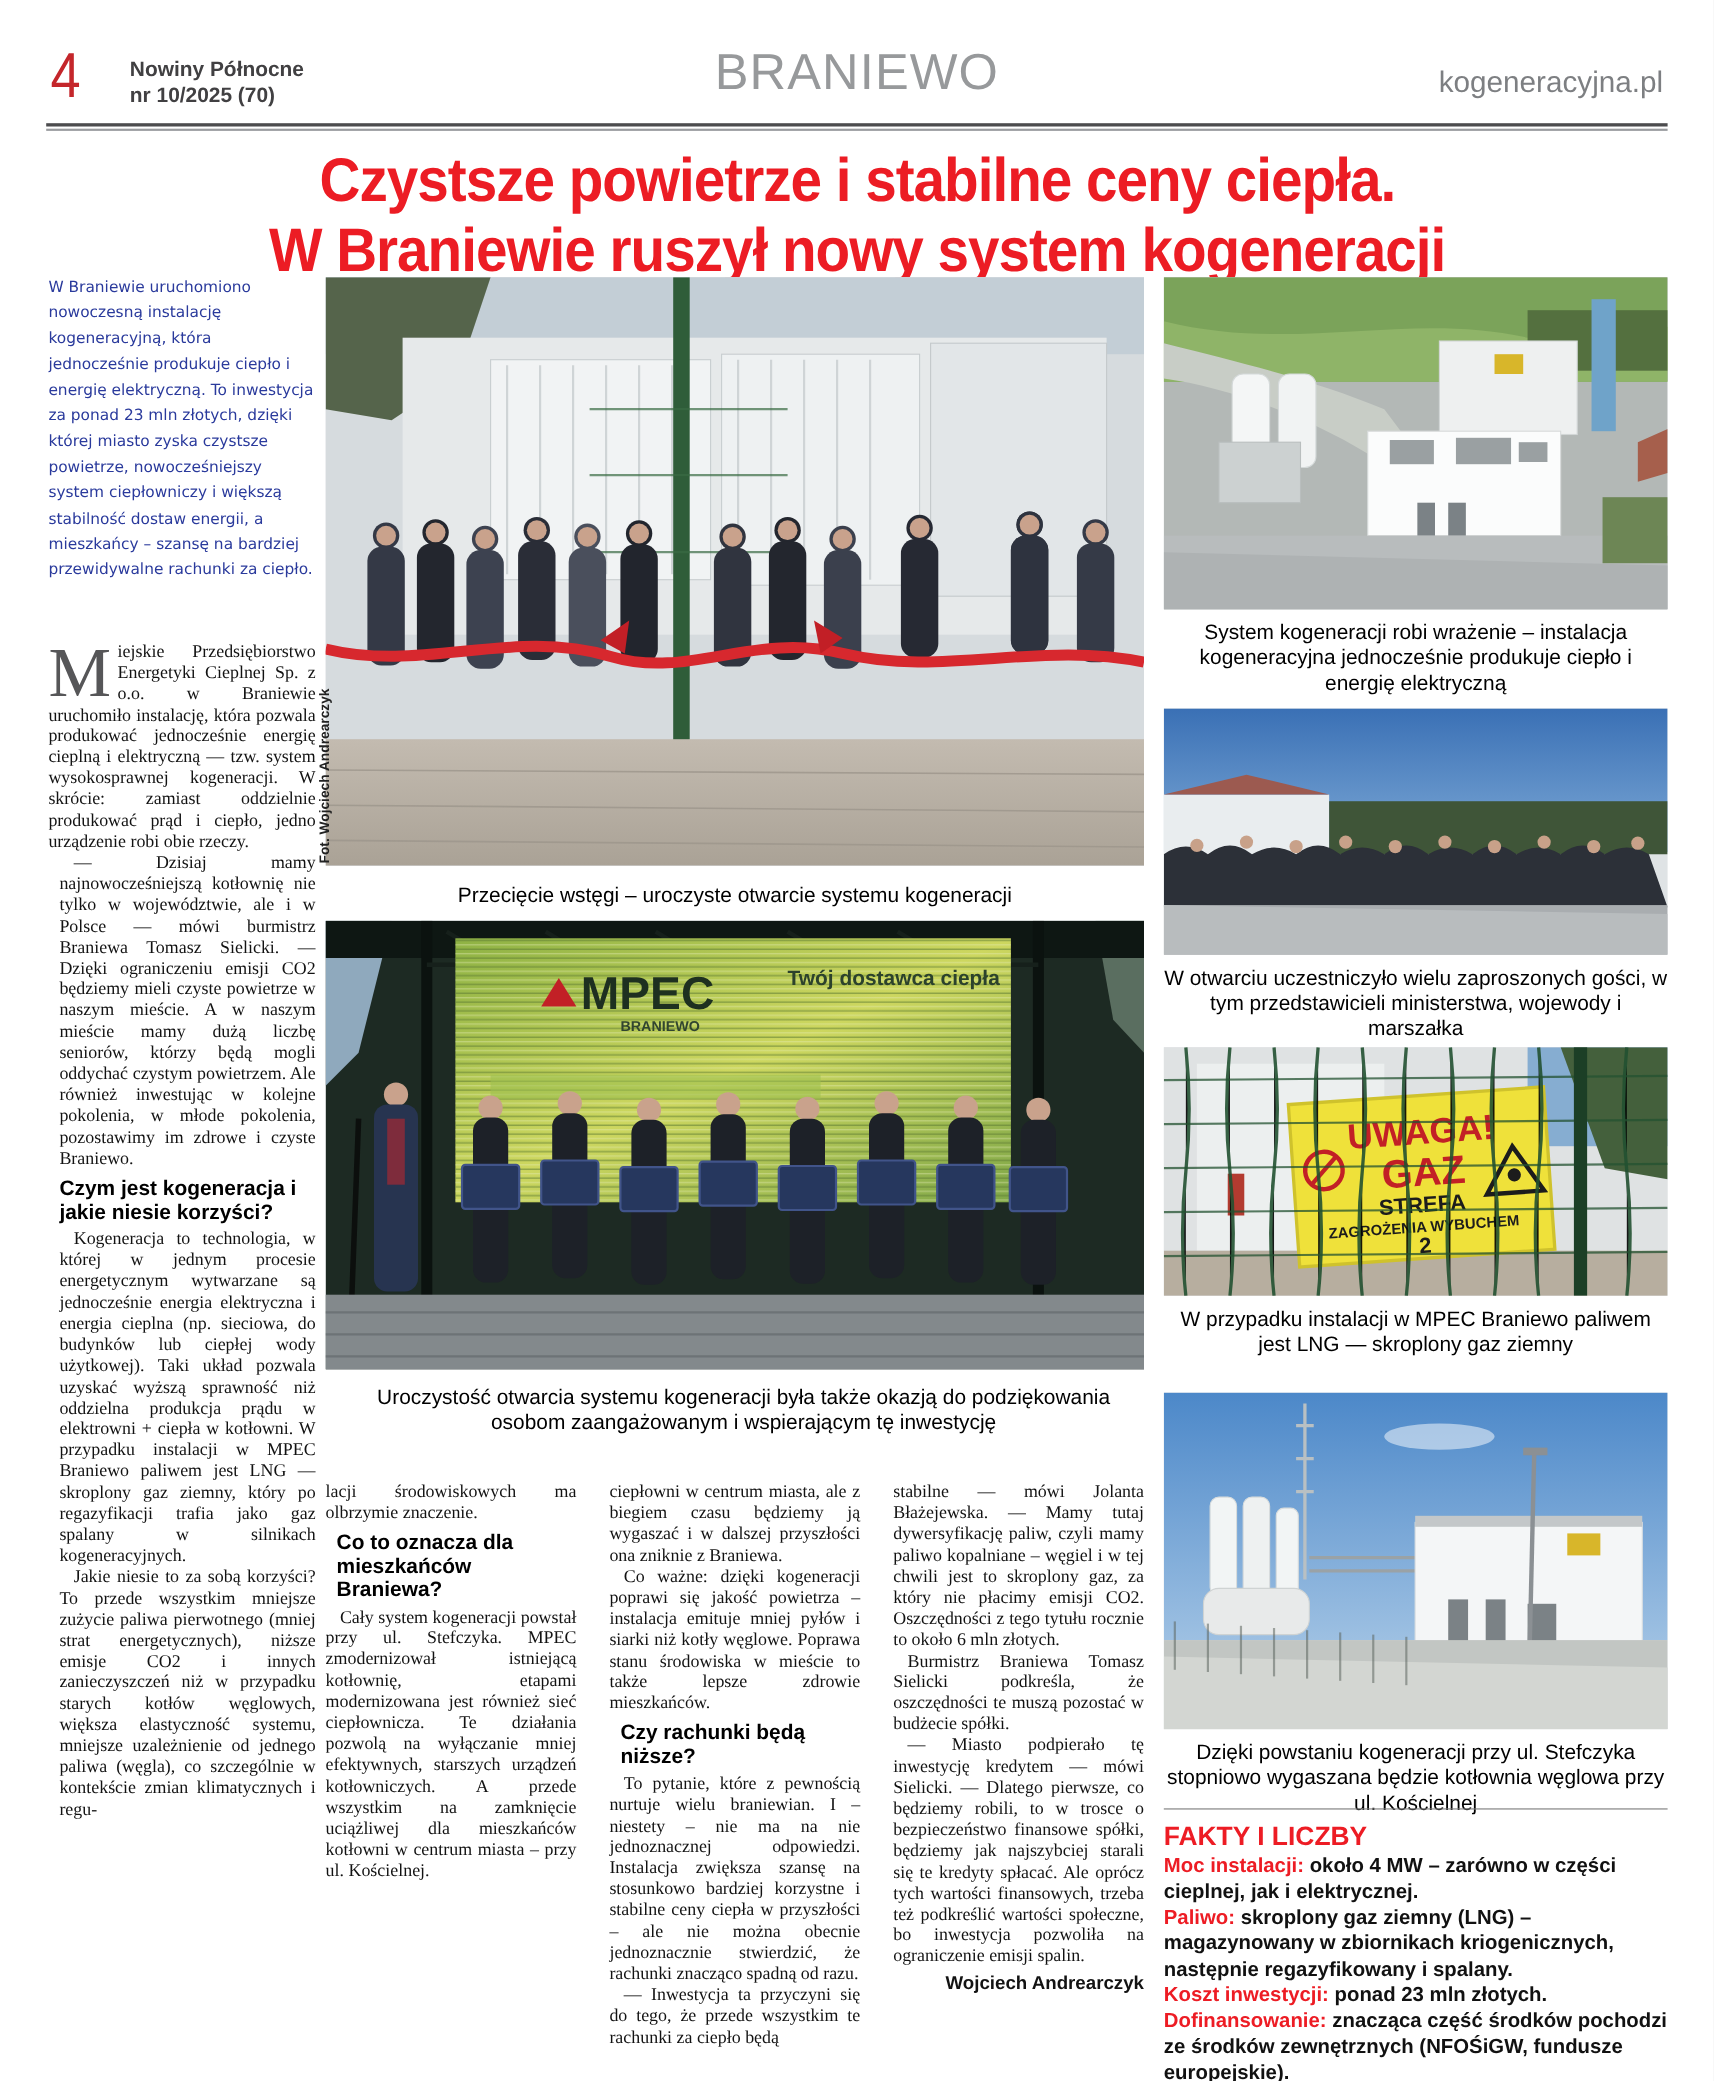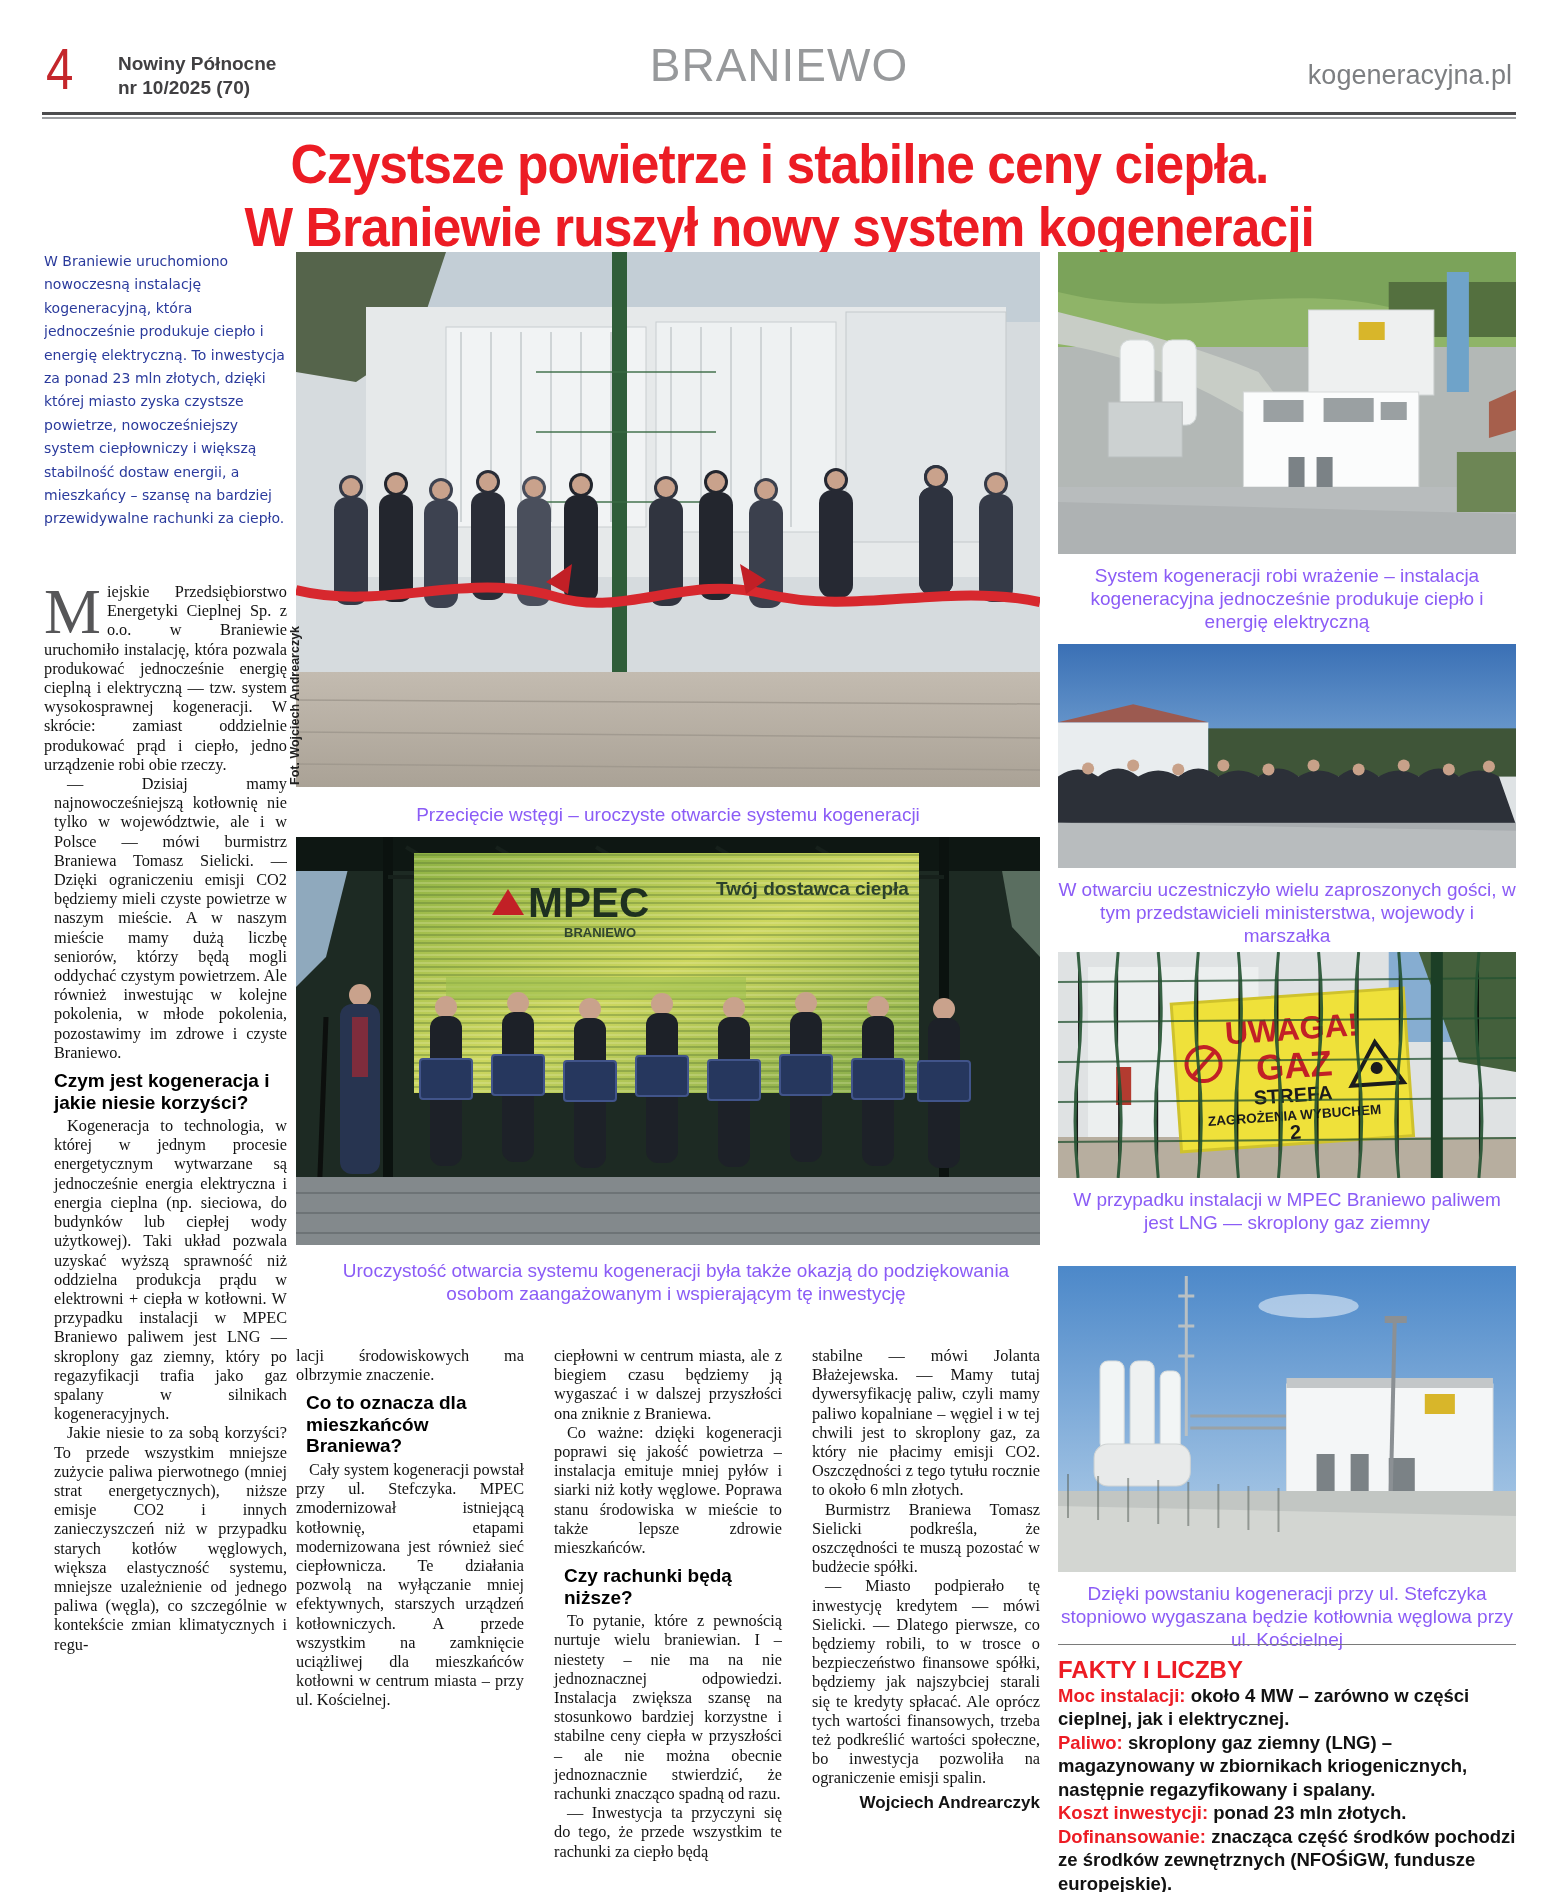--- a/index.html
+++ b/index.html
@@ -21,21 +21,21 @@
   
   .leftcol { position:absolute; left:44px; top:250px; width:243px; height:1600px; overflow:hidden; }
   .lead { font-family:"DejaVu Sans", sans-serif; font-size:14px; line-height:23.4px; color:#2a3a9c; height:308px; }
   .bodytext { margin-top:24px; font:400 16.3px/19.2px "Liberation Serif", serif; text-align:justify; color:#121212; }
   .bodytext p { margin:0; }
   .bodytext p.indent { text-indent:13px;margin-left:10px; }
   .dropcap { float:left; font:400 64px/52px "Liberation Serif", serif; color:#565658; padding:4px 6px 0 0; }
   .subhead { font:700 19px/21.5px "Liberation Sans", sans-serif; color:#000; margin:8px 0 3px 10px; text-align:left; }
   
   .photo { display:block; background:#dfe3e5; }
-  .caption { text-align:center; font:400 19px/23px "Liberation Sans", sans-serif; color:#8b5cf6; }
+  .caption { text-align:center; font:400 19px/23px "Liberation Sans", sans-serif; color:#000000; }
   
   .midcol { position:absolute; left:296px; top:252px; width:744px; height:1620px; }
   .midcol .photo-m1 { position:absolute; top:0; left:0; width:744px; height:535px; }
   .photo-credit { position:absolute; left:-8px; top:533px; transform:rotate(-90deg); transform-origin:left top; font:700 12.5px "Liberation Sans", sans-serif; color:#222; white-space:nowrap; }
   .cap-m1 { position:absolute; top:551px; left:0; right:0; }
   .midcol .photo-m2 { position:absolute; top:585px; left:0; width:744px; height:408px; }
   .cap-m2 { position:absolute; top:1007px; left:20px; right:4px; }
   .cols { position:absolute; top:1094px; left:0; right:0; height:520px; overflow:hidden; display:flex; gap:30px; }
   .cols .col { flex:1 1 0; font:400 16.3px/19.2px "Liberation Serif", serif; text-align:justify; color:#121212; }
   .cols .col p { margin:0; }

